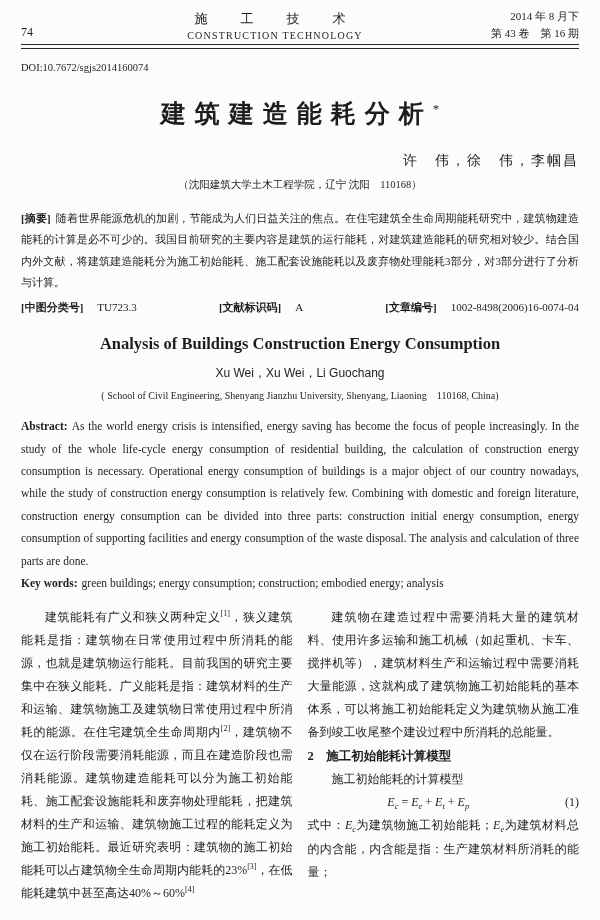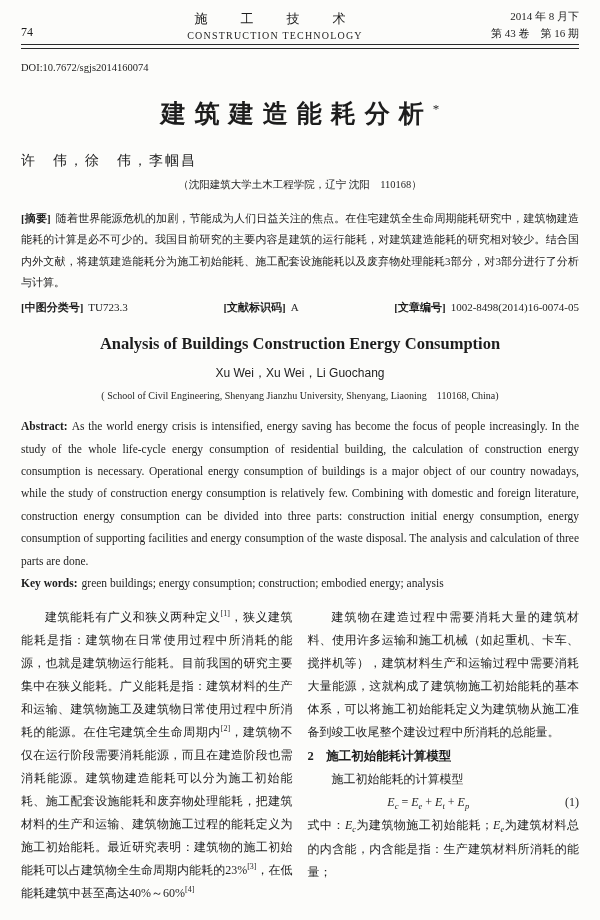--- a/index.html
+++ b/index.html
@@ -16,29 +16,29 @@
   .jn-en { font-size:10px; letter-spacing:1.2px; margin-top:2px; }
   .hdr-right { width:110px; text-align:right; font-size:11px; line-height:1.5; }
   .double-rule { border-top:1.5px solid #2a2a2a; border-bottom:1.5px solid #2a2a2a;
                  height:5px; margin-top:3px; }
   .doi { margin-top:13px; font-size:10.5px; }
 
   
   .title-cn { margin-top:24px; text-align:center; font-size:25px; font-weight:600;
               letter-spacing:9px; }
   .title-cn sup { font-size:13px; font-weight:normal; letter-spacing:0; }
-  .authors-cn { margin-top:22px; text-align:left; font-size:14px; letter-spacing:2px; }
+  .authors-cn { margin-top:22px; text-align:right; font-size:14px; letter-spacing:2px; }
   .affil-cn { margin-top:8px; text-align:center; font-size:10.5px; }
 
   
   .meta { margin-top:15px; font-size:11px; line-height:1.95; text-align:justify; }
   .meta b { margin-right:5px; }
   .meta-line { margin-top:1px; }
   .clc-row { display:flex; justify-content:space-between; font-size:11px; margin-top:3px; }
-  .clc-row b { margin-right:5px; }
+  .clc-row b { margin-right:14px; }
 
   
   .title-en { margin-top:16px; text-align:center; font-size:16.5px; font-weight:bold; }
   .authors-en { margin-top:11px; text-align:center; font-size:12px;
                 font-family:"Liberation Sans", sans-serif; }
   .affil-en { margin-top:7px; text-align:center; font-size:10px; }
   .abstract-en { margin-top:12px; font-size:11.5px; line-height:1.95; text-align:justify; }
   .abstract-en b { margin-right:4px; }
   .kw-en { font-size:11.5px; line-height:1.95; text-align:justify; }
   .kw-en b { margin-right:4px; }
@@ -80,21 +80,21 @@
   <h1 class="title-cn"><span>建筑建造能耗分析</span><sup>*</sup></h1>
 
   <div class="authors-cn">许　伟，徐　伟，李帼昌</div>
   <div class="affil-cn">（沈阳建筑大学土木工程学院，辽宁 沈阳　110168）</div>
 
   <div class="meta">
     <p class="meta-line"><b>[摘要]</b><span>随着世界能源危机的加剧，节能成为人们日益关注的焦点。在住宅建筑全生命周期能耗研究中，建筑物建造能耗的计算是必不可少的。我国目前研究的主要内容是建筑的运行能耗，对建筑建造能耗的研究相对较少。结合国内外文献，将建筑建造能耗分为施工初始能耗、施工配套设施能耗以及废弃物处理能耗3部分，对3部分进行了分析与计算。</span></p>
     <div class="clc-row">
       <span><b>[中图分类号]</b><span>TU723.3</span></span>
       <span><b>[文献标识码]</b><span>A</span></span>
-      <span><b>[文章编号]</b><span>1002-8498(2014)16-0074-05</span></span>
+      <span><b>[文章编号]</b><span>1002-8498(2006)16-0074-04</span></span>
     </div>
   </div>
 
   <h2 class="title-en">Analysis of Buildings Construction Energy Consumption</h2>
   <div class="authors-en">Xu Wei，Xu Wei，Li Guochang</div>
   <div class="affil-en">( School of Civil Engineering, Shenyang Jianzhu University, Shenyang, Liaoning　110168, China)</div>
 
   <p class="abstract-en"><b>Abstract:</b><span>As the world energy crisis is intensified, energy saving has become the focus of people increasingly. In the study of the whole life-cycle energy consumption of residential building, the calculation of construction energy consumption is necessary. Operational energy consumption of buildings is a major object of our country nowadays, while the study of construction energy consumption is relatively few. Combining with domestic and foreign literature, construction energy consumption can be divided into three parts: construction initial energy consumption, energy consumption of supporting facilities and energy consumption of the waste disposal. The analysis and calculation of three parts are done.</span></p>
   <p class="kw-en"><b>Key words:</b><span>green buildings; energy consumption; construction; embodied energy; analysis</span></p>
 

